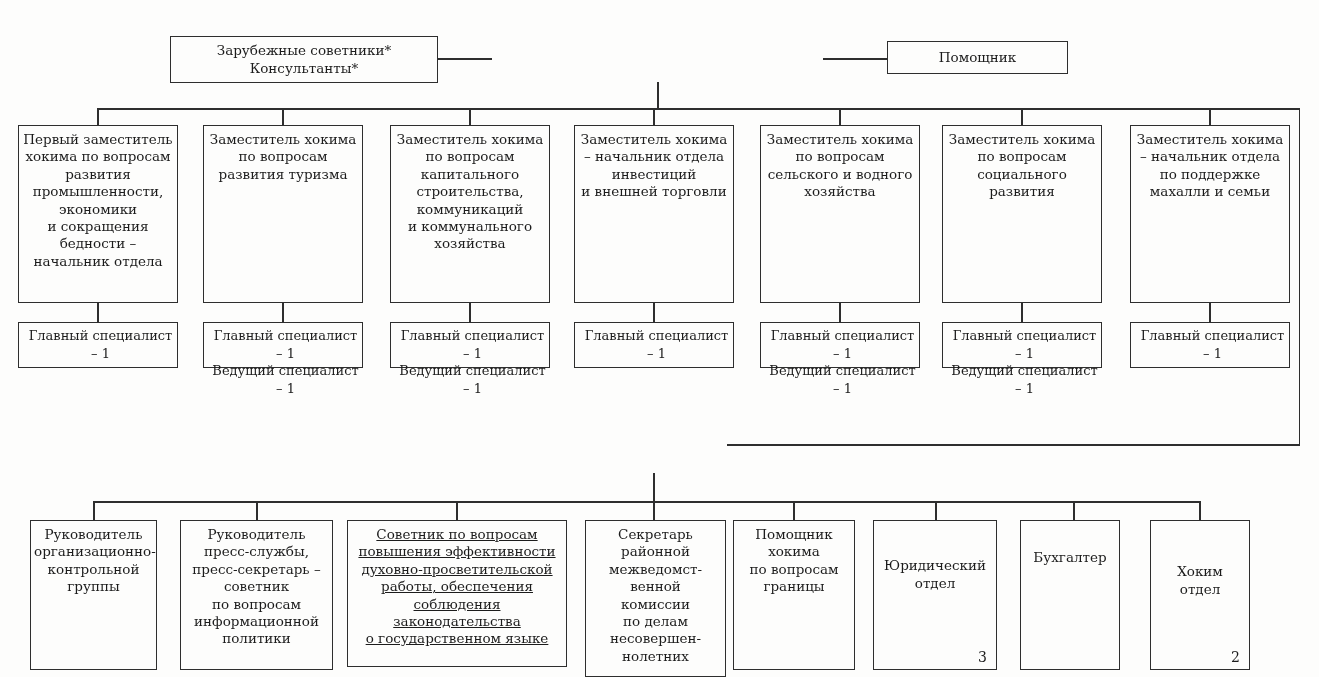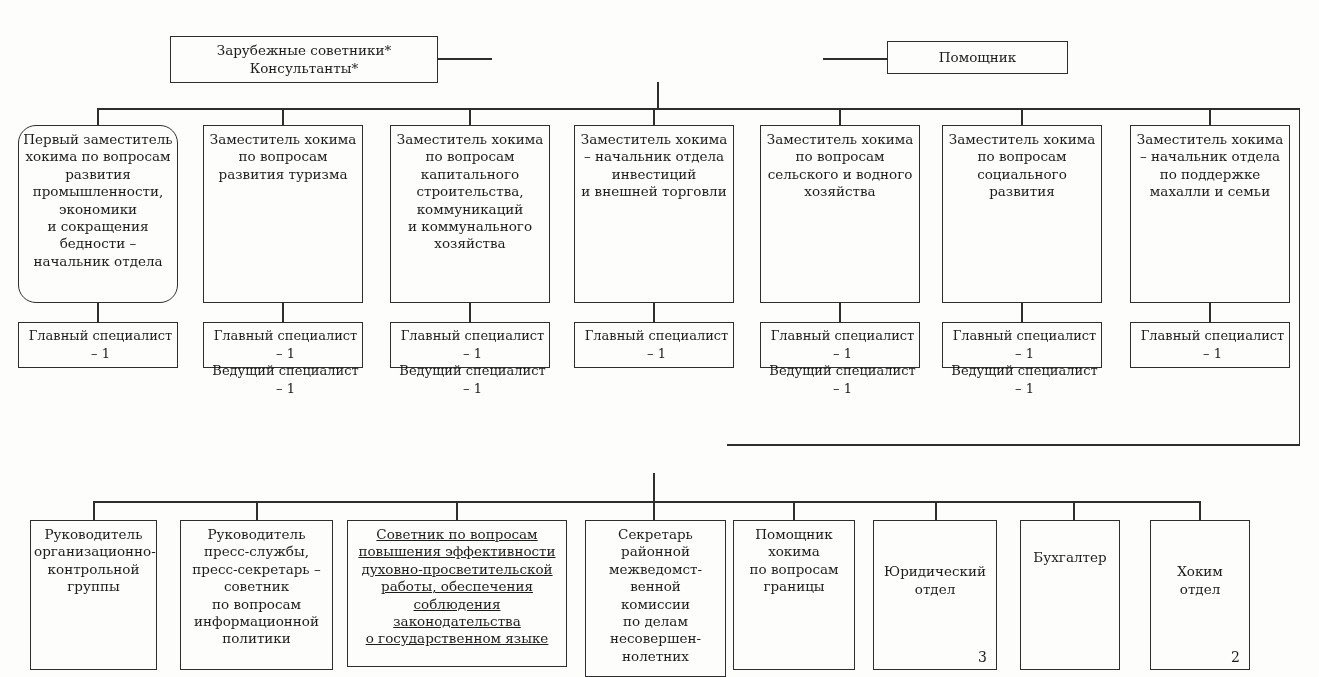--- a/index.html
+++ b/index.html
@@ -37,21 +37,21 @@
   <div class="hl" style="left:97px;top:93px;width:1203px;"></div>
   <div class="vl" style="left:97px;top:93px;height:17px;"></div>
   <div class="vl" style="left:282px;top:93px;height:17px;"></div>
   <div class="vl" style="left:469px;top:93px;height:17px;"></div>
   <div class="vl" style="left:653px;top:93px;height:17px;"></div>
   <div class="vl" style="left:839px;top:93px;height:17px;"></div>
   <div class="vl" style="left:1021px;top:93px;height:17px;"></div>
   <div class="vl" style="left:1209px;top:93px;height:17px;"></div>
   <div class="vl" style="left:1298.5px;top:93px;height:337px;"></div>
 
-  <div class="box" style="left:18px;top:110px;width:160px;height:178px;border-radius:18px;">Первый заместитель
+  <div class="box" style="left:18px;top:110px;width:160px;height:178px;">Первый заместитель
 хокима по вопросам
 развития
 промышленности,
 экономики
 и сокращения
 бедности –
 начальник отдела</div>
   <div class="box" style="left:203px;top:110px;width:160px;height:178px;">Заместитель хокима
 по вопросам
 развития туризма</div>
@@ -134,21 +134,21 @@
 межведомст-
 венной
 комиссии
 по делам
 несовершен-
 нолетних</div>
   <div class="box" style="left:733px;top:505px;width:122px;height:150px;">Помощник
 хокима
 по вопросам
 границы</div>
-  <div class="box" style="left:873px;top:505px;width:124px;height:150px;padding-top:25px;">
+  <div class="box" style="left:873px;top:505px;width:124px;height:150px;padding-top:19px;">
     <span>Юридический
 отдел</span>
     <span class="count">3</span>
   </div>
   <div class="box" style="left:1020px;top:505px;width:100px;height:150px;padding-top:28px;">Бухгалтер</div>
   <div class="box" style="left:1150px;top:505px;width:100px;height:150px;padding-top:25px;">
     <span>Хоким
 отдел</span>
     <span class="count">2</span>
   </div>

